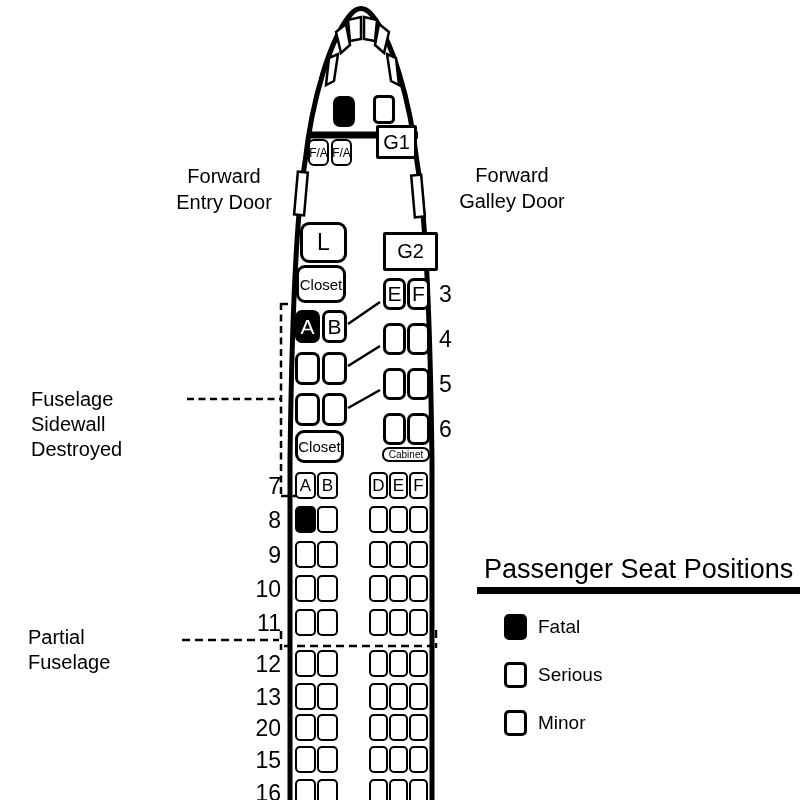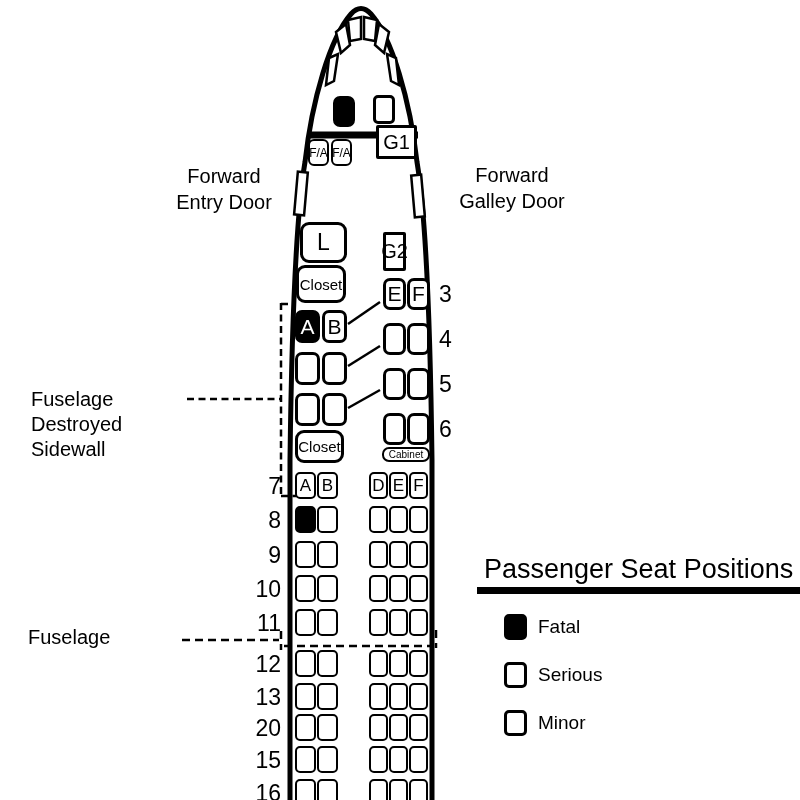--- a/index.html
+++ b/index.html
@@ -8,21 +8,21 @@
   #underlay{position:absolute;left:0;top:0;}
   .seat{position:absolute;background:#fff;border:3px solid #000;box-sizing:border-box;
         border-radius:7px;display:flex;align-items:center;justify-content:center;color:#000;}
   .seat.rear{border-width:2.5px;border-radius:5px;}
   .seat.fatal{background:#000;color:#fff;}
   .seat.front span{font-size:21px;}
   .seat.rear span{font-size:17px;}
   .box{position:absolute;background:#fff;border:3px solid #000;box-sizing:border-box;
        display:flex;align-items:center;justify-content:center;font-size:20px;border-radius:2px;}
   #g1{left:376px;top:125px;width:41px;height:34px;}
-  #g2{left:383px;top:232px;width:23px;height:39px;text-align:center;}
+  #g2{left:383px;top:232px;width:55px;height:39px;text-align:center;}
   #lav{left:300px;top:222px;width:47px;height:41px;border-radius:9px;font-size:23px;}
   #closet1{left:296px;top:265px;width:50px;height:38px;border-radius:9px;font-size:15px;}
   #closet2{left:295px;top:430px;width:49px;height:33px;border-radius:9px;font-size:15px;}
   #cabinet{left:382px;top:447px;width:48px;height:15px;border-radius:7px;font-size:10px;border-width:2px;}
   #ckpt-l{left:333px;top:96px;width:22px;height:31px;}
   #ckpt-r{left:373px;top:95px;width:22px;height:29px;border-radius:5px;}
   #fa1{left:308px;top:139px;width:21px;height:27px;border-radius:6px;border-width:2.5px;}
   #fa2{left:331px;top:139px;width:21px;height:27px;border-radius:6px;border-width:2.5px;}
   .fa span{font-size:12px;}
   .rownum{position:absolute;font-size:23px;line-height:26px;height:26px;}
@@ -314,24 +314,25 @@
   <div class="note" id="note-entry">
     <div>Forward</div>
     <div>Entry Door</div>
   </div>
   <div class="note" id="note-galley">
     <div>Forward</div>
     <div>Galley Door</div>
   </div>
   <div class="note ralign" id="note-sidewall">
     <div>Fuselage</div>
+    <div>Sidewall</div>
     <div>Destroyed</div>
-    <div>Sidewall</div>
   </div>
   <div class="note ralign" id="note-separation">
+    <div>Partial</div>
     <div>Fuselage</div>
   </div>
 
   <div id="legend-title">Passenger Seat Positions</div>
   <div id="legend-underline"></div>
   <div class="legend-item" style="top:613px;">
     <span class="legend-swatch fatal"></span>
     <span class="lbl">Fatal</span>
   </div>
   <div class="legend-item" style="top:661px;">

